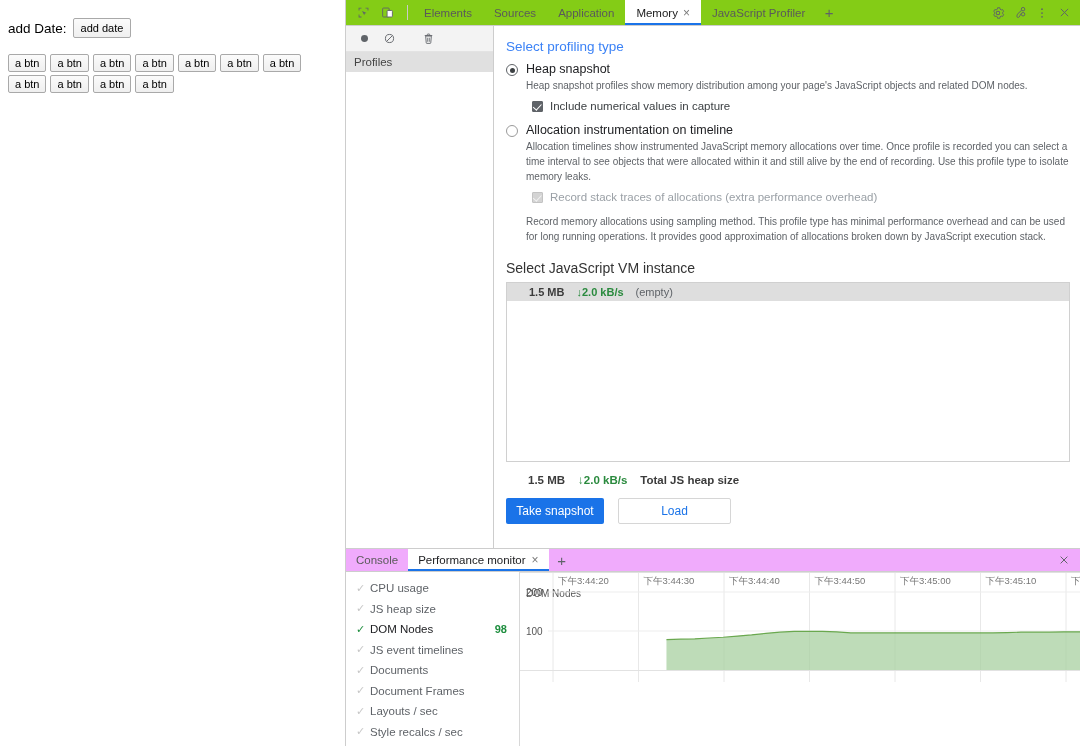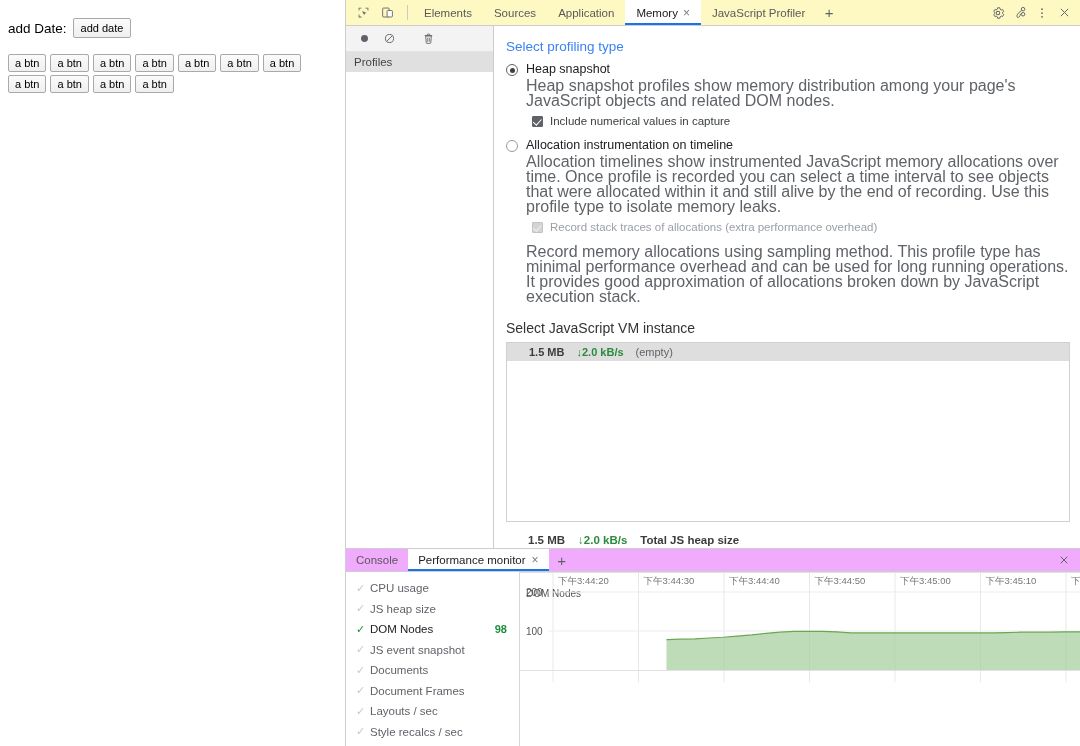--- a/index.html
+++ b/index.html
@@ -53,21 +53,21 @@
     width: 735px; height: 746px;
     background: #ffffff;
     border-left: 1px solid #cdcdcd;
     display: flex; flex-direction: column;
   }
 
   
   .dt-tabbar {
     height: 26px;
     display: flex; align-items: stretch;
-    background: #fef9c3;
+    background: #84cc16;
     border-bottom: 1px solid #cdcdcd;
     flex: none;
     position: relative;
   }
   .dt-tool-icons { display: flex; align-items: center; padding: 0 4px 0 6px; gap: 2px; }
   .icon-btn {
     width: 22px; height: 22px;
     display: flex; align-items: center; justify-content: center;
     border-radius: 2px;
     cursor: default;
@@ -143,21 +143,21 @@
     cursor: default;
   }
   .radio.checked { border-color: #5f6368; }
   .radio.checked::after {
     content: ""; position: absolute;
     left: 2.5px; top: 2.5px; width: 5px; height: 5px;
     border-radius: 50%; background: #3c4043;
   }
   .radio-label { font-size: 12.5px; color: #202124; }
   .desc {
-    font-size: 16px; color: #5f6368;
+    font-size: 10px; color: #5f6368;
     line-height: 15px;
     margin: 1px 0 0 20px;
     max-width: 548px;
   }
   .check-row { display: flex; align-items: center; gap: 7px; margin: 7px 0 0 26px; }
   .cbox {
     width: 11px; height: 11px; flex: none;
     border: 1px solid #5f6368; border-radius: 1px;
     background: #5f6368;
     position: relative; cursor: default;
@@ -465,21 +465,21 @@
               <span class="tick">✓</span>
               <span>JS heap size</span>
             </div>
             <div class="metric on">
               <span class="tick">✓</span>
               <span>DOM Nodes</span>
               <span class="mval">98</span>
             </div>
             <div class="metric">
               <span class="tick">✓</span>
-              <span>JS event snapshot</span>
+              <span>JS event timelines</span>
             </div>
             <div class="metric">
               <span class="tick">✓</span>
               <span>Documents</span>
             </div>
             <div class="metric">
               <span class="tick">✓</span>
               <span>Document Frames</span>
             </div>
             <div class="metric">

